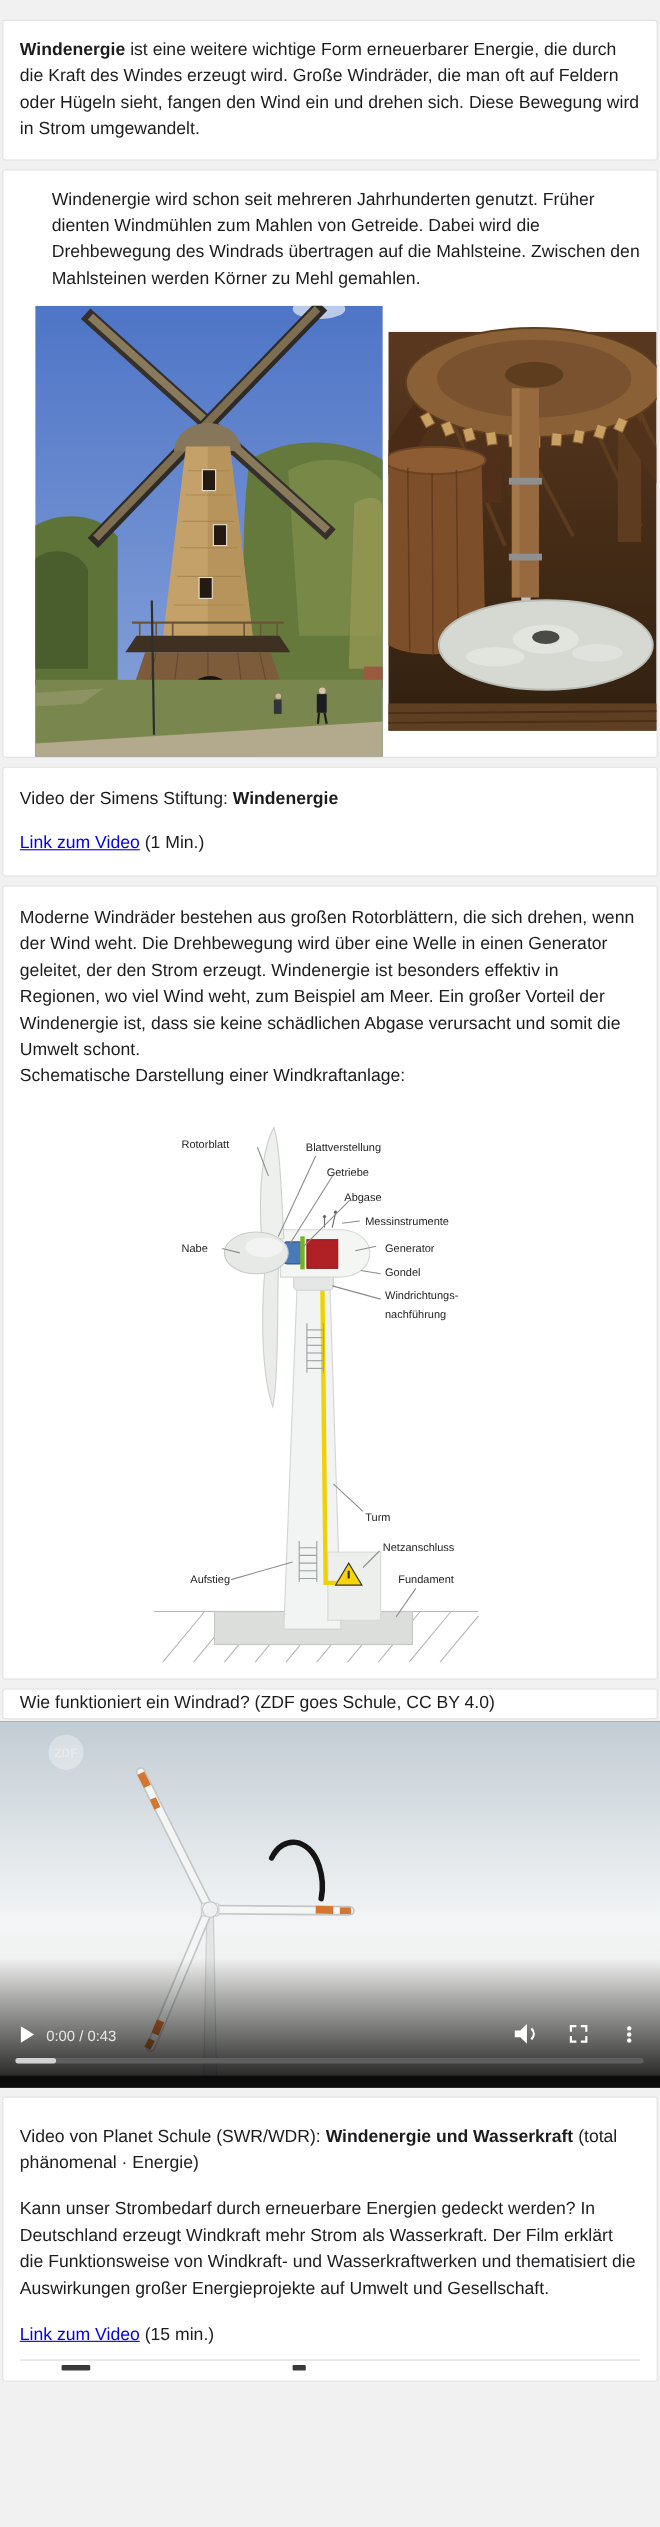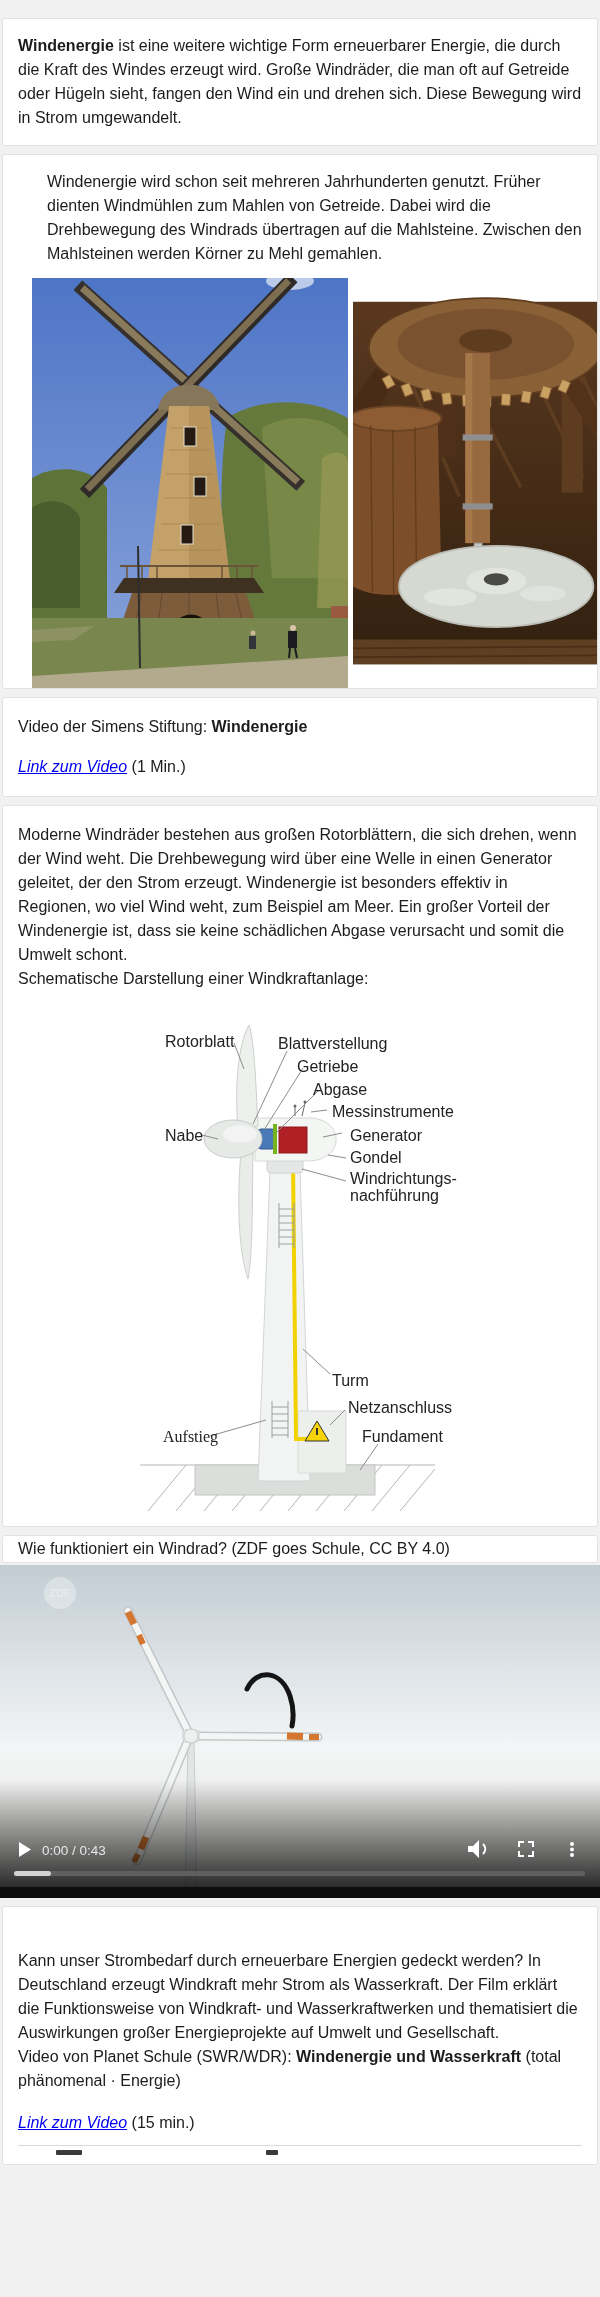--- a/index.html
+++ b/index.html
@@ -11,46 +11,46 @@
     padding-top:18px;box-sizing:border-box;
   }
   .card{
     margin:0 2px;background:#ffffff;border:1px solid #e2e2e3;border-radius:3px;
   }
   .mt8{margin-top:8px;}
   .pad{padding:15px;}
   .pad17{padding:17px 15px;}
   .pad12{padding:1px 15px;}
   p{margin:0;}
-  a.link{color:#0000ee;text-decoration:underline;cursor:pointer;font-style:italic;}
+  a.link{color:#0000ee;text-decoration:underline;cursor:pointer;}
   .caption{margin-top:18px;}
   .img-row{display:flex;gap:5px;margin-top:12px;}
   .img-row svg{display:block;}
   .card.clip{overflow:hidden;}
   
   .diagram{position:relative;width:420px;height:505px;margin:20px auto 0;}
   .diagram svg{position:absolute;left:0;top:0;}
   .dlabel{
-    position:absolute;font-size:16px;line-height:17px;color:#222;white-space:nowrap;
+    position:absolute;font-size:10px;line-height:17px;color:#222;white-space:nowrap;
   }
   
   .video{position:relative;width:600px;height:333px;margin-top:2px;background:#0f766e;}
   .video svg{display:block;}
   
   .bottom-divider{margin-top:10px;border-top:1px solid #dadada;}
   .cut-marks{position:relative;height:14px;margin-top:4px;}
   .cut-marks i{position:absolute;top:0;height:5px;background:#3a3a3a;border-radius:1px;}
   .cut-marks i.m1{left:38px;width:26px;}
   .cut-marks i.m2{left:248px;width:12px;}
 </style>
 </head>
 <body>
 
 <section class="card pad">
-  <p><b>Windenergie</b><span> ist eine weitere wichtige Form erneuerbarer Energie, die durch die Kraft des Windes erzeugt wird. Große Windräder, die man oft auf Getreide oder Hügeln sieht, fangen den Wind ein und drehen sich. Diese Bewegung wird in Strom umgewandelt.</span></p>
+  <p><b>Windenergie</b><span> ist eine weitere wichtige Form erneuerbarer Energie, die durch die Kraft des Windes erzeugt wird. Große Windräder, die man oft auf Feldern oder Hügeln sieht, fangen den Wind ein und drehen sich. Diese Bewegung wird in Strom umgewandelt.</span></p>
 </section>
 
 <section class="card clip mt8" style="padding-top:15px;padding-left:29px;">
   <p style="padding:0 15px;">Windenergie wird schon seit mehreren Jahrhunderten genutzt. Früher dienten Windmühlen zum Mahlen von Getreide. Dabei wird die Drehbewegung des Windrads übertragen auf die Mahlsteine. Zwischen den Mahlsteinen werden Körner zu Mehl gemahlen.</p>
 
   <div class="img-row">
 
     <svg width="316" height="410" viewBox="0 0 316 410" role="img">
       <defs>
         <linearGradient id="sky" x1="0" y1="0" x2="0" y2="1">
@@ -309,21 +309,21 @@
     <span class="dlabel" style="left:207px;top:47px;">Getriebe</span>
     <span class="dlabel" style="left:223px;top:70px;">Abgase</span>
     <span class="dlabel" style="left:242px;top:92px;">Messinstrumente</span>
     <span class="dlabel" style="left:75px;top:116px;">Nabe</span>
     <span class="dlabel" style="left:260px;top:116px;">Generator</span>
     <span class="dlabel" style="left:260px;top:138px;">Gondel</span>
     <span class="dlabel" style="left:260px;top:159px;">Windrichtungs-</span>
     <span class="dlabel" style="left:260px;top:176px;">nachführung</span>
     <span class="dlabel" style="left:242px;top:361px;">Turm</span>
     <span class="dlabel" style="left:258px;top:388px;">Netzanschluss</span>
-    <span class="dlabel" style="left:73px;top:417px;font-family:Liberation Serif, serif;">Aufstieg</span>
+    <span class="dlabel" style="left:83px;top:417px;">Aufstieg</span>
     <span class="dlabel" style="left:272px;top:417px;">Fundament</span>
   </div>
 </section>
 
 <section class="card pad12 mt8">
   <p>Wie funktioniert ein Windrad? (ZDF goes Schule, CC BY 4.0)</p>
 </section>
 
 <div class="video">
   <svg width="600" height="333" viewBox="0 0 600 333">
@@ -388,21 +388,21 @@
         <circle cx="572" cy="290" r="2"></circle>
     </g>
     <g>
       <rect x="14" y="306" width="571" height="5" rx="2.5" fill="#5f5f5f"></rect>
       <rect x="14" y="306" width="37" height="5" rx="2.5" fill="#d2d2d2"></rect>
     </g>
   </svg>
 </div>
 
 <section class="card mt8" style="padding:24px 15px 0;">
+  <p><span>Video von Planet Schule (SWR/WDR): </span><b>Windenergie und Wasserkraft</b><span> (total phänomenal · Energie)</span></p>
   <p style="margin-top:18px;">Kann unser Strombedarf durch erneuerbare Energien gedeckt werden? In Deutschland erzeugt Windkraft mehr Strom als Wasserkraft. Der Film erklärt die Funktionsweise von Windkraft- und Wasserkraftwerken und thematisiert die Auswirkungen großer Energieprojekte auf Umwelt und Gesellschaft.</p>
-  <p><span>Video von Planet Schule (SWR/WDR): </span><b>Windenergie und Wasserkraft</b><span> (total phänomenal · Energie)</span></p>
   <p style="margin-top:18px;"><a class="link" href="#">Link zum Video</a><span> (15 min.)</span></p>
   <div class="bottom-divider"></div>
   <div class="cut-marks">
       <i class="m1"></i>
       <i class="m2"></i>
     </div>
 </section>
 
 </body></html>

